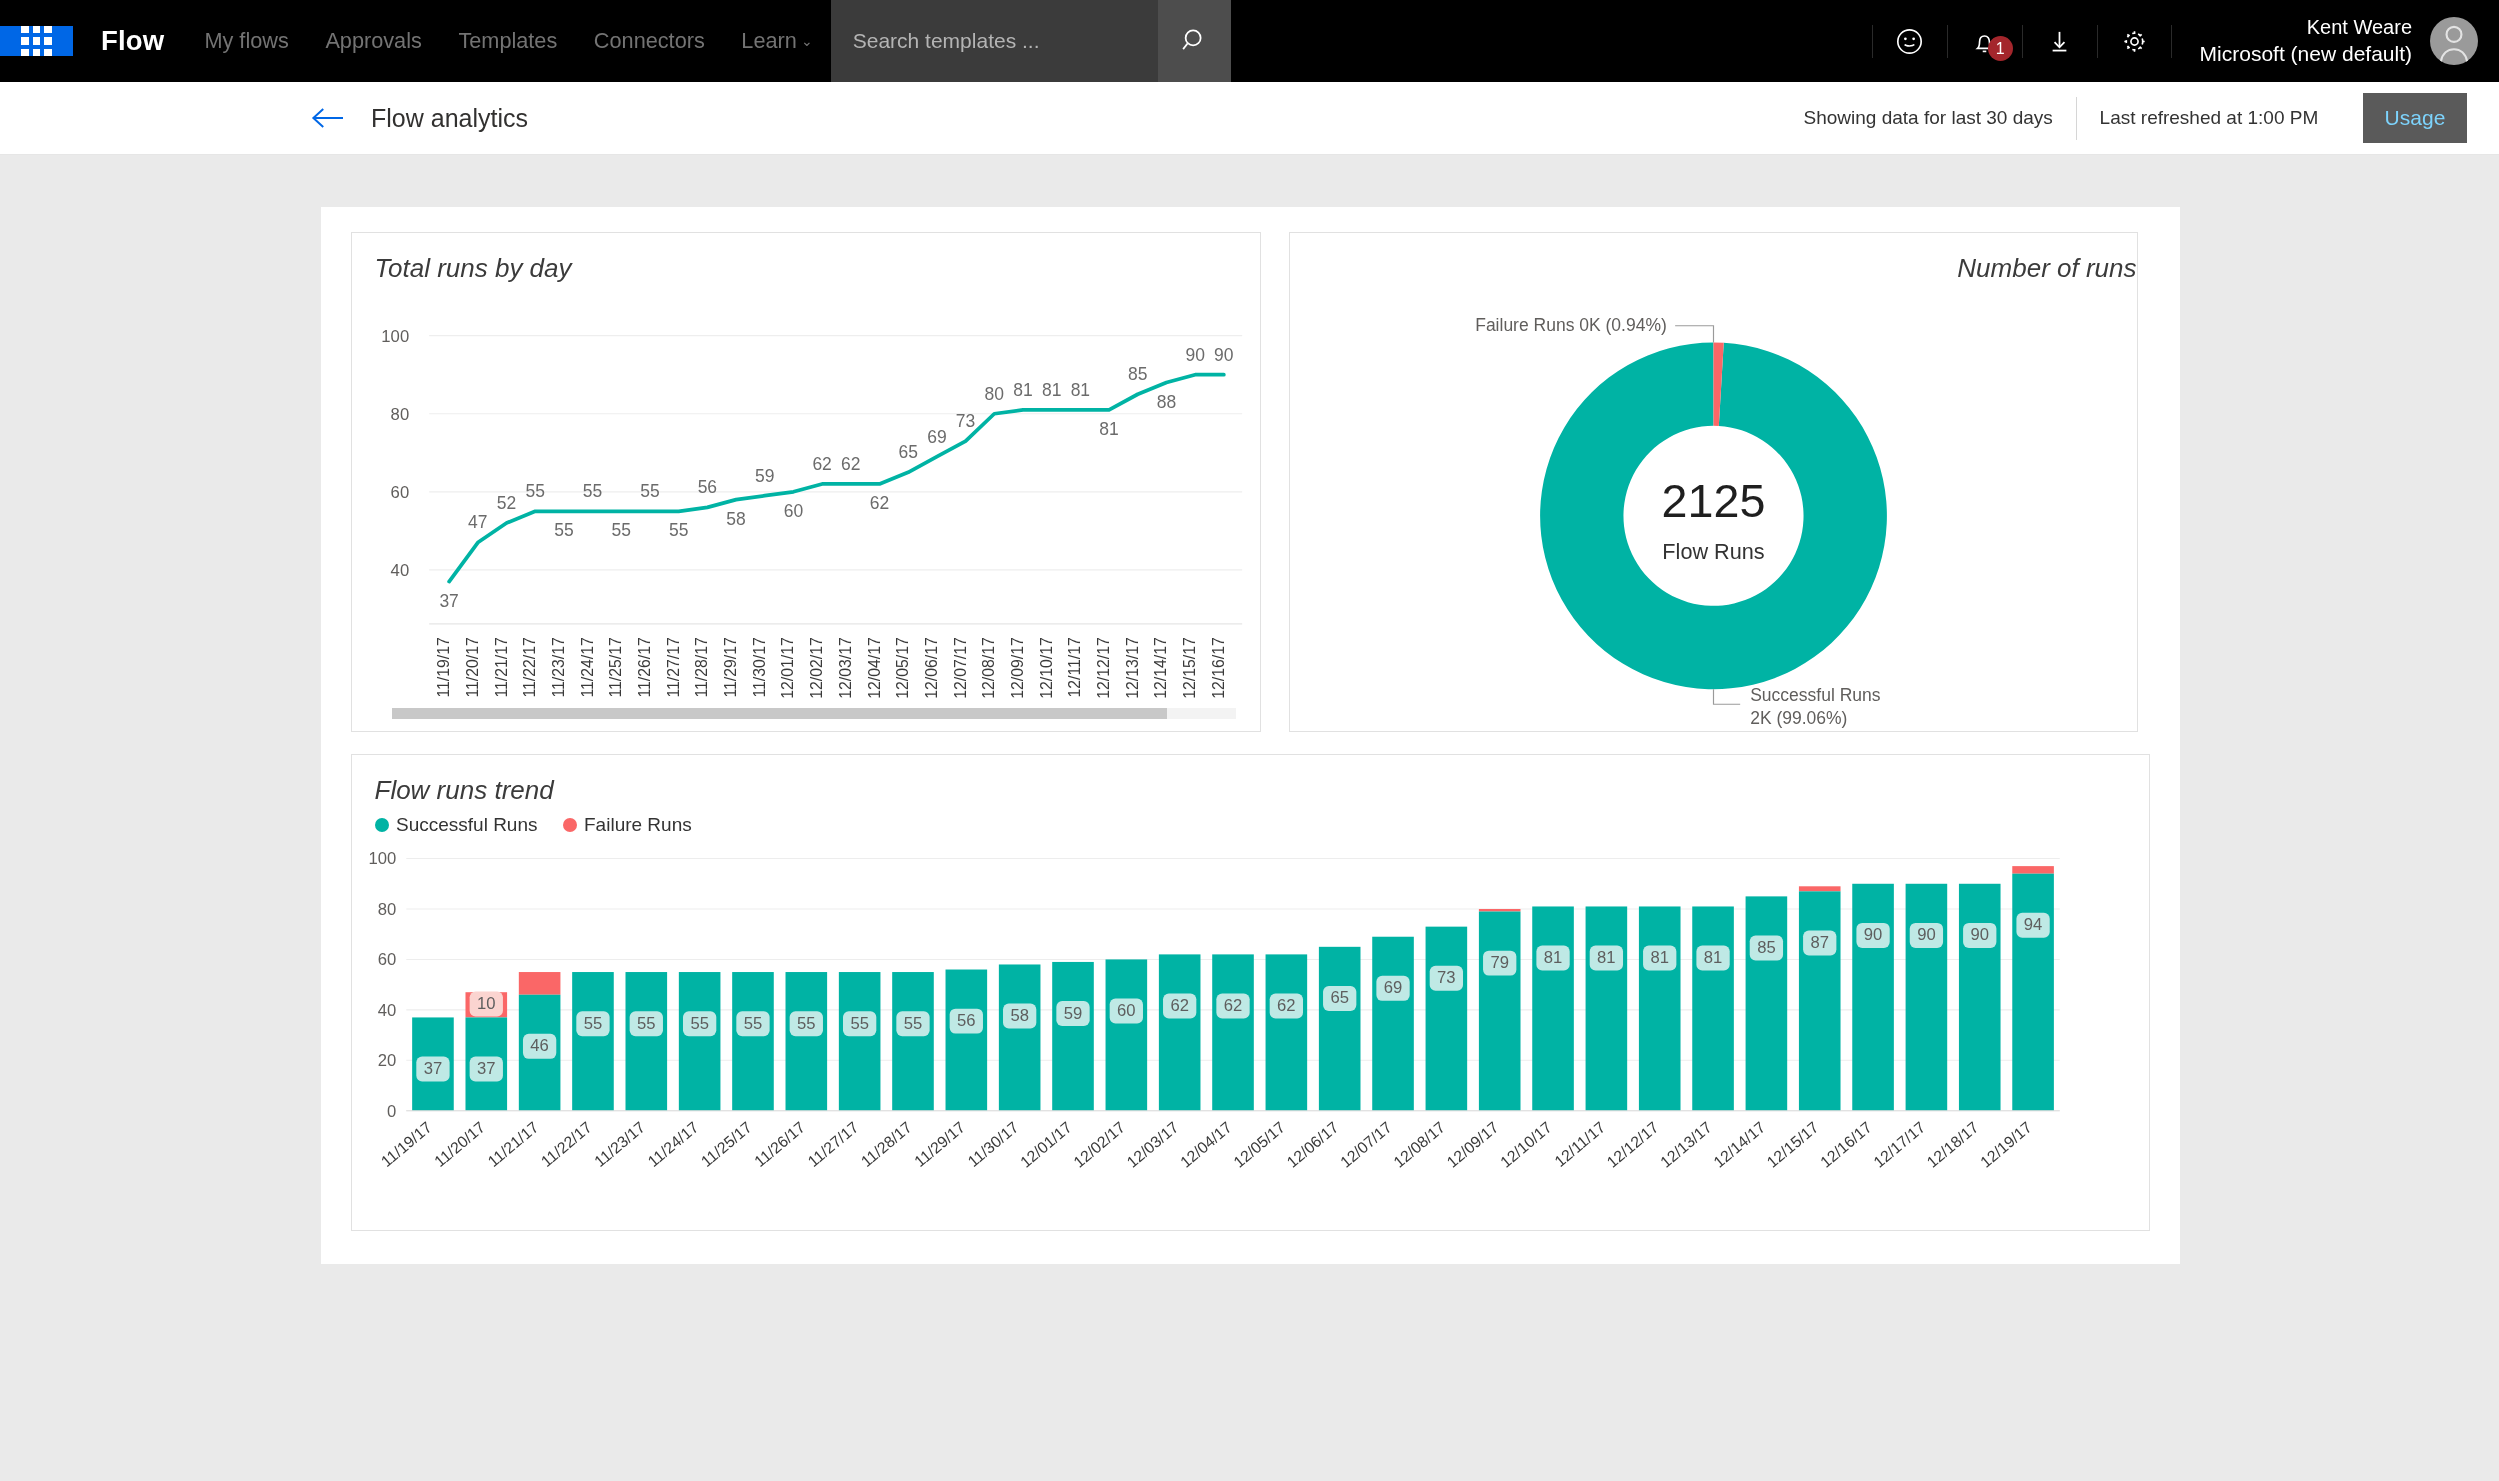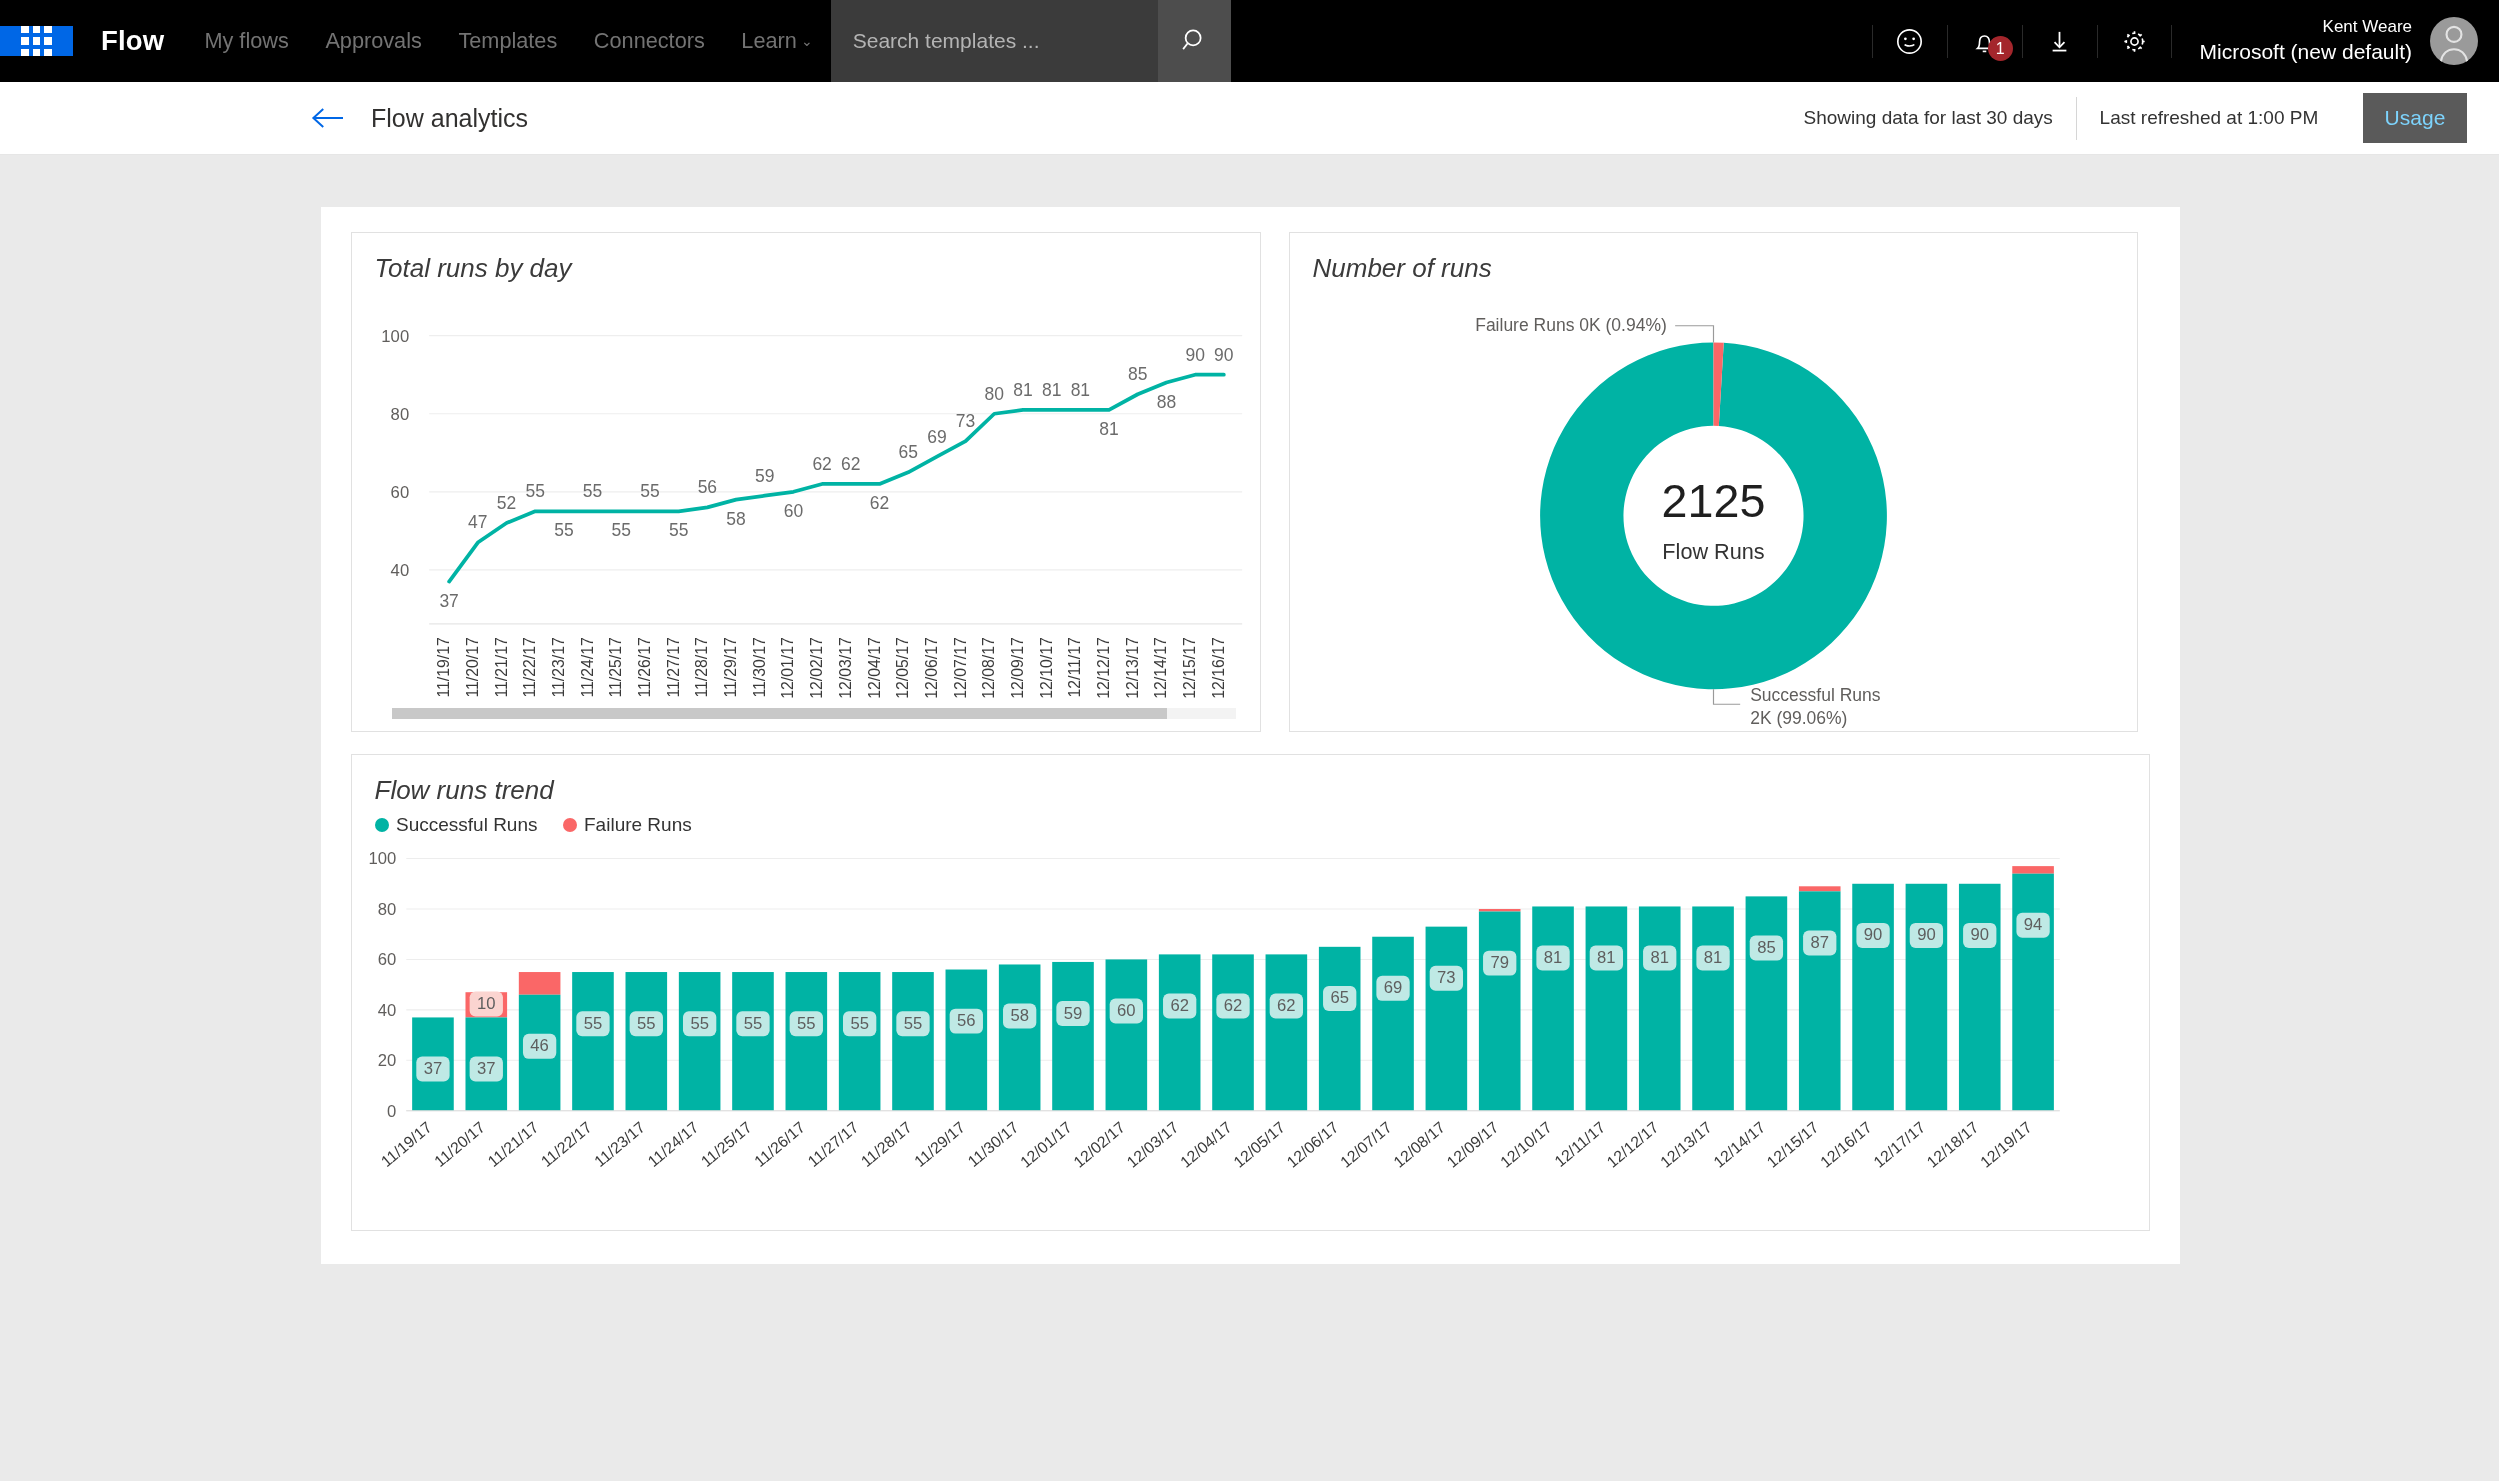--- a/index.html
+++ b/index.html
@@ -64,21 +64,21 @@
     position: absolute; top: 11.7px; left: 40px; background: #a4262c;
     color: #fff; border-radius: 833px; min-width: 25px; height: 25px;
     font-size: 16px; display: flex; align-items: center;
     justify-content: center; padding: 0 5.8px;
   }
   .userblock {
     display: flex; align-items: center; padding: 0 21.7px 0 28px; gap: 18.3px;
     cursor: pointer;
   }
   .usertext { color: #fff; text-align: right; line-height: 1.3; }
-  .usertext .u1 { font-size: 17px; }
+  .usertext .u1 { font-size: 20px; }
   .usertext .u2 { font-size: 21px; }
   .avatar {
     width: 48px; height: 48px; border-radius: 50%; background: #9a9a9a;
     display: flex; align-items: flex-end; justify-content: center;
     overflow: hidden; flex: 0 0 48px;
   }
 
   
   .subheader {
     height: 73px; background: #ffffff; border-bottom: 0.8px solid #e6e6e6;
@@ -105,21 +105,21 @@
   }
 
   .row1 { display: flex; gap: 28px; }
   .card {
     border: 0.8px solid #e1e1e1; background: #fff; position: relative;
   }
   .card-title {
     font-size: 26px; color: #3b3b3b; padding: 20px 0 0 23px; font-weight: 400; font-style: italic;
   }
   .card-line { width: 910px; height: 500px; }
-  .card-donut { width: 849px; height: 500px; }
+  .card-donut { width: 849px; height: 500px; text-align: right; }
   .card-bars { width: 100%; height: 477px; margin-top: 22px; }
 
   svg { display: block; }
 
   
   .legend { display: flex; gap: 25px; padding: 8.3px 0 0 23px; align-items: center; }
   .legend-item { display: flex; align-items: center; gap: 7.5px; }
   .legend-dot { width: 14px; height: 14px; border-radius: 50%; display: block; }
   .legend-label { font-size: 19px; color: #333; }
 

